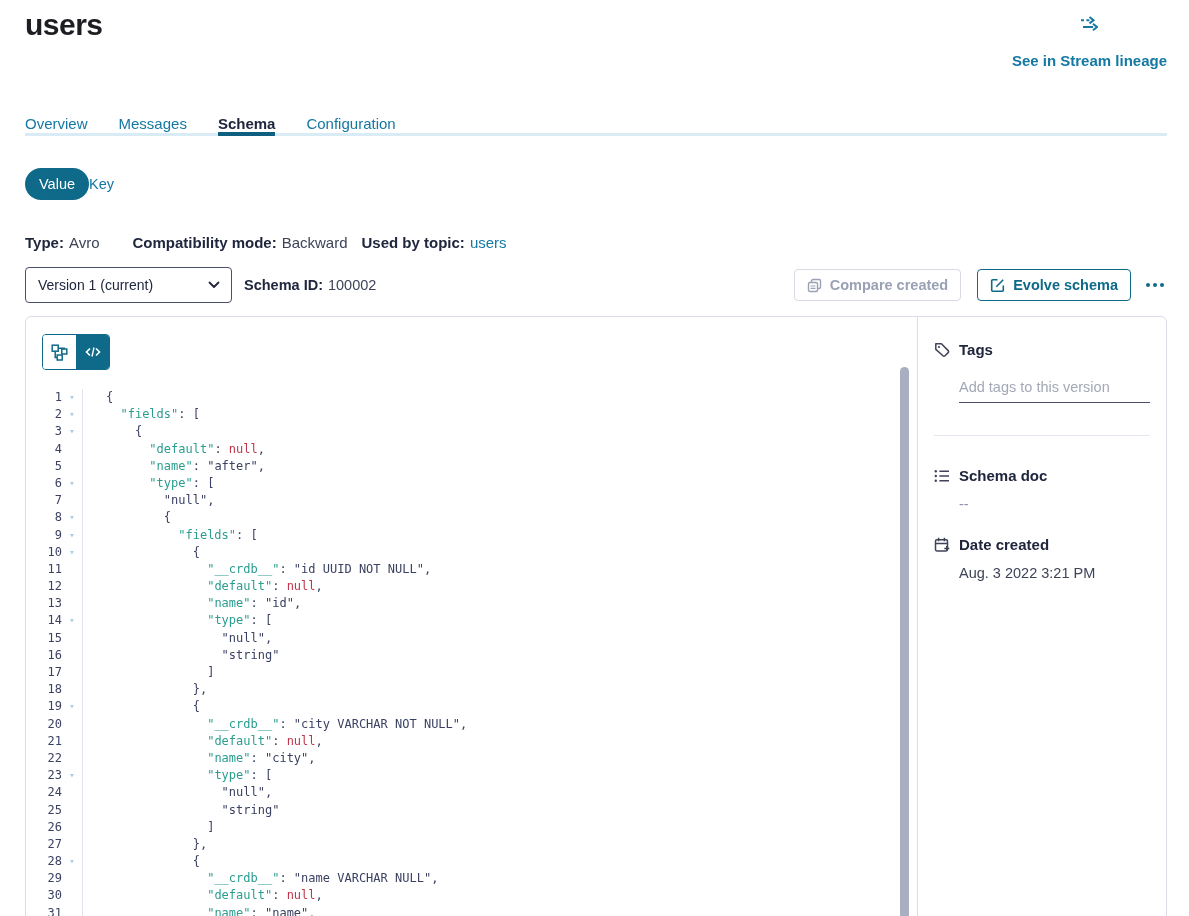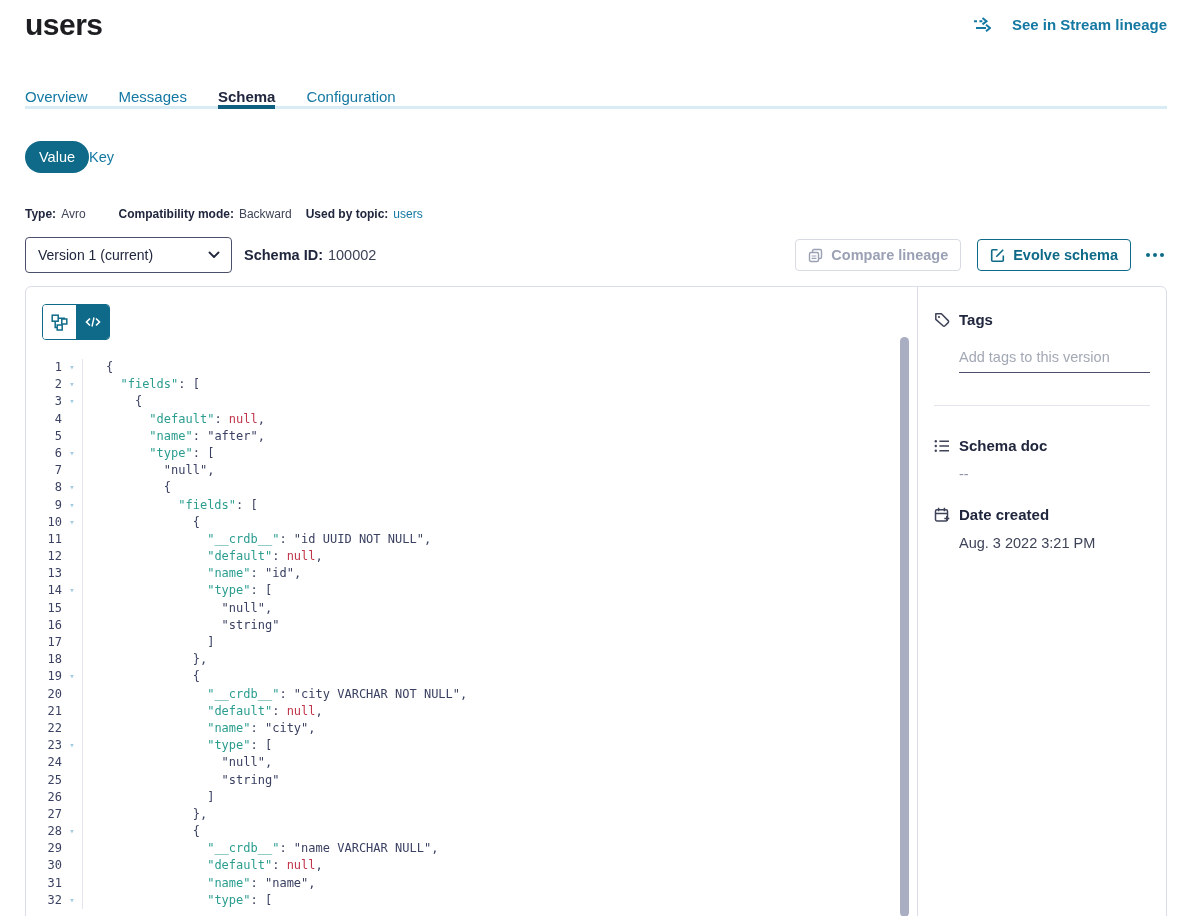--- a/index.html
+++ b/index.html
@@ -26,35 +26,35 @@
   }
   *{box-sizing:border-box;margin:0;padding:0;}
   html,body{width:1189px;height:916px;overflow:hidden;background:#fff;
     font-family:"Liberation Sans", sans-serif;color:var(--body);}
   .page{padding:0 22px 0 25px;width:100%;height:100%;}
 
   
   .header-row{display:flex;justify-content:space-between;align-items:flex-start;padding-top:8px;}
   .page-title{font-size:30px;font-weight:800;letter-spacing:-0.5px;color:var(--heading);line-height:34px;}
   .lineage-link{display:flex;align-items:center;gap:21px;margin-top:8px;color:var(--link);
-    font-size:15px;font-weight:700;cursor:pointer;text-decoration:none;}
+    font-size:15px;font-weight:700;cursor:pointer;text-decoration:none;flex-direction:column;}
 
   
   .tabs{display:flex;gap:31px;margin-top:46px;border-bottom:3px solid var(--tabline);font-size:15px;}
   .tab{padding-bottom:0;color:var(--link);cursor:pointer;}
   .tab.active{color:var(--label);font-weight:700;border-bottom:4px solid var(--underline);margin-bottom:-3px;}
 
   
   .toggle-row{margin-top:32px;display:flex;align-items:center;}
   .btn-value{height:32px;padding:0 14px;border:none;border-radius:16px;background:var(--primary);
     color:#fff;font-size:14.5px;font-family:inherit;cursor:pointer;}
   .key-link{color:var(--link);font-size:14.5px;cursor:pointer;}
 
   
-  .meta-row{margin-top:34px;font-size:12px;color:var(--body);display:flex;align-items:flex-end;}
+  .meta-row{margin-top:34px;font-size:15px;color:var(--body);display:flex;align-items:flex-end;}
   .meta-row .b{font-weight:700;color:var(--label);margin-right:5px;}
   .meta-row .gap-lg{margin-left:33px;}
   .meta-row .gap-sm{margin-left:14px;}
   .topic-link{color:var(--link);cursor:pointer;}
 
   
   .version-row{margin-top:16px;display:flex;align-items:center;}
   .select{width:207px;height:36px;border:1px solid var(--select-border);border-radius:4px;
     padding:0 11px 0 12px;display:flex;align-items:center;justify-content:space-between;
     font-size:14px;color:var(--label);background:#fff;cursor:pointer;}
@@ -152,21 +152,21 @@
     <span class="schema-id-label">Schema ID:</span>
     <span class="schema-id-value">100002</span>
 
     <div class="row-actions">
       <button class="btn btn-compare" disabled="">
         <svg width="15" height="15" viewBox="0 0 15 15" fill="none">
           <rect x="4.5" y="1.5" width="9" height="9" rx="1.5" stroke="var(--disabled-text)" stroke-width="1.4"></rect>
           <rect x="1.5" y="4.5" width="9" height="9" rx="1.5" fill="#fff" stroke="var(--disabled-text)" stroke-width="1.4"></rect>
           <path d="M3.6 8 H8.4 M3.6 10.4 H8.4" stroke="var(--disabled-text)" stroke-width="1.2"></path>
         </svg>
-        <span>Compare lineage</span>
+        <span>Compare created</span>
       </button>
       <button class="btn btn-evolve">
         <svg width="15" height="15" viewBox="0 0 15 15" fill="none">
           <path d="M13.3 7.5 V12.3 a1 1 0 0 1 -1 1 H2.7 a1 1 0 0 1 -1 -1 V2.7 a1 1 0 0 1 1 -1 H7.5" stroke="var(--primary)" stroke-width="1.6"></path>
           <path d="M6.3 8.7 L13.2 1.8" stroke="var(--primary)" stroke-width="1.6"></path>
         </svg>
         <span>Evolve schema</span>
       </button>
       <div class="more-btn">
         <span class="dot"></span>

